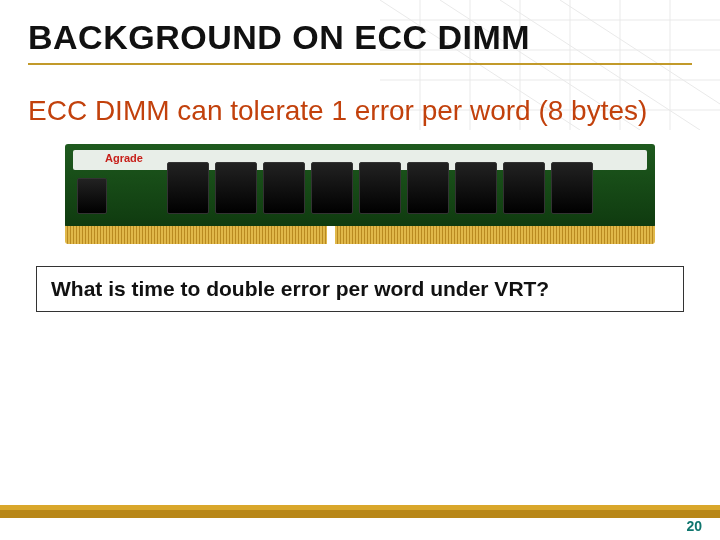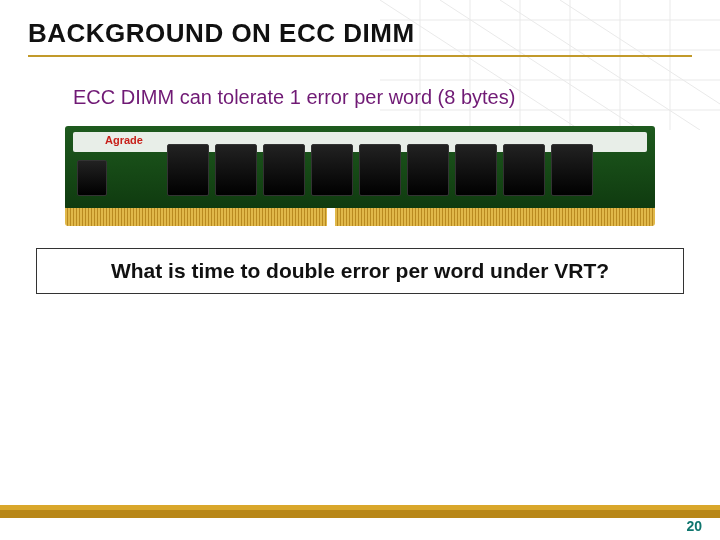--- a/index.html
+++ b/index.html
@@ -12,38 +12,37 @@
   }
   .bg-grid {
     position: absolute;
     top: 0; right: 0;
     width: 340px; height: 130px;
     opacity: 0.18;
     z-index: 0;
   }
   .slide { position: relative; z-index: 1; width: 100%; height: 100%; padding: 18px 28px 0 28px; }
   .title {
-    font-size: 26px;
+    font-size: 34px;
     font-weight: bold;
     color: #111;
     letter-spacing: 0.5px;
     margin-bottom: 6px;
   }
   .title-rule {
     width: 100%;
     border: none;
     border-top: 2px solid #c29a2a;
     margin-bottom: 28px;
   }
   .para {
-    font-size: 20px;
-    color: #701a75;
+    font-size: 28px;
+    color: #c2410c;
     margin-bottom: 16px;
     line-height: 1.25;
-    margin-left: 45px;
   }
   .dimm-wrap {
     width: 590px;
     margin: 6px auto 22px auto;
   }
   .dimm {
     width: 590px; height: 100px;
     position: relative;
   }
   .pcb {
@@ -99,21 +98,21 @@
     font-size: 20px;
     color: #111;
     margin: 8px 0 24px 42px;
     line-height: 1.3;
   }
   .arrow { font-family: Arial; }
   .callout {
     border: 1.5px solid #333;
     padding: 10px 14px;
     margin: 0 8px 0 8px;
-    text-align: center;
+    text-align: left;
     font-size: 21px;
     font-weight: bold;
     color: #111;
   }
   .footer-bar {
     position: absolute;
     left: 0; right: 0; bottom: 30px;
     height: 5px;
     background: #d9a72b;
   }

